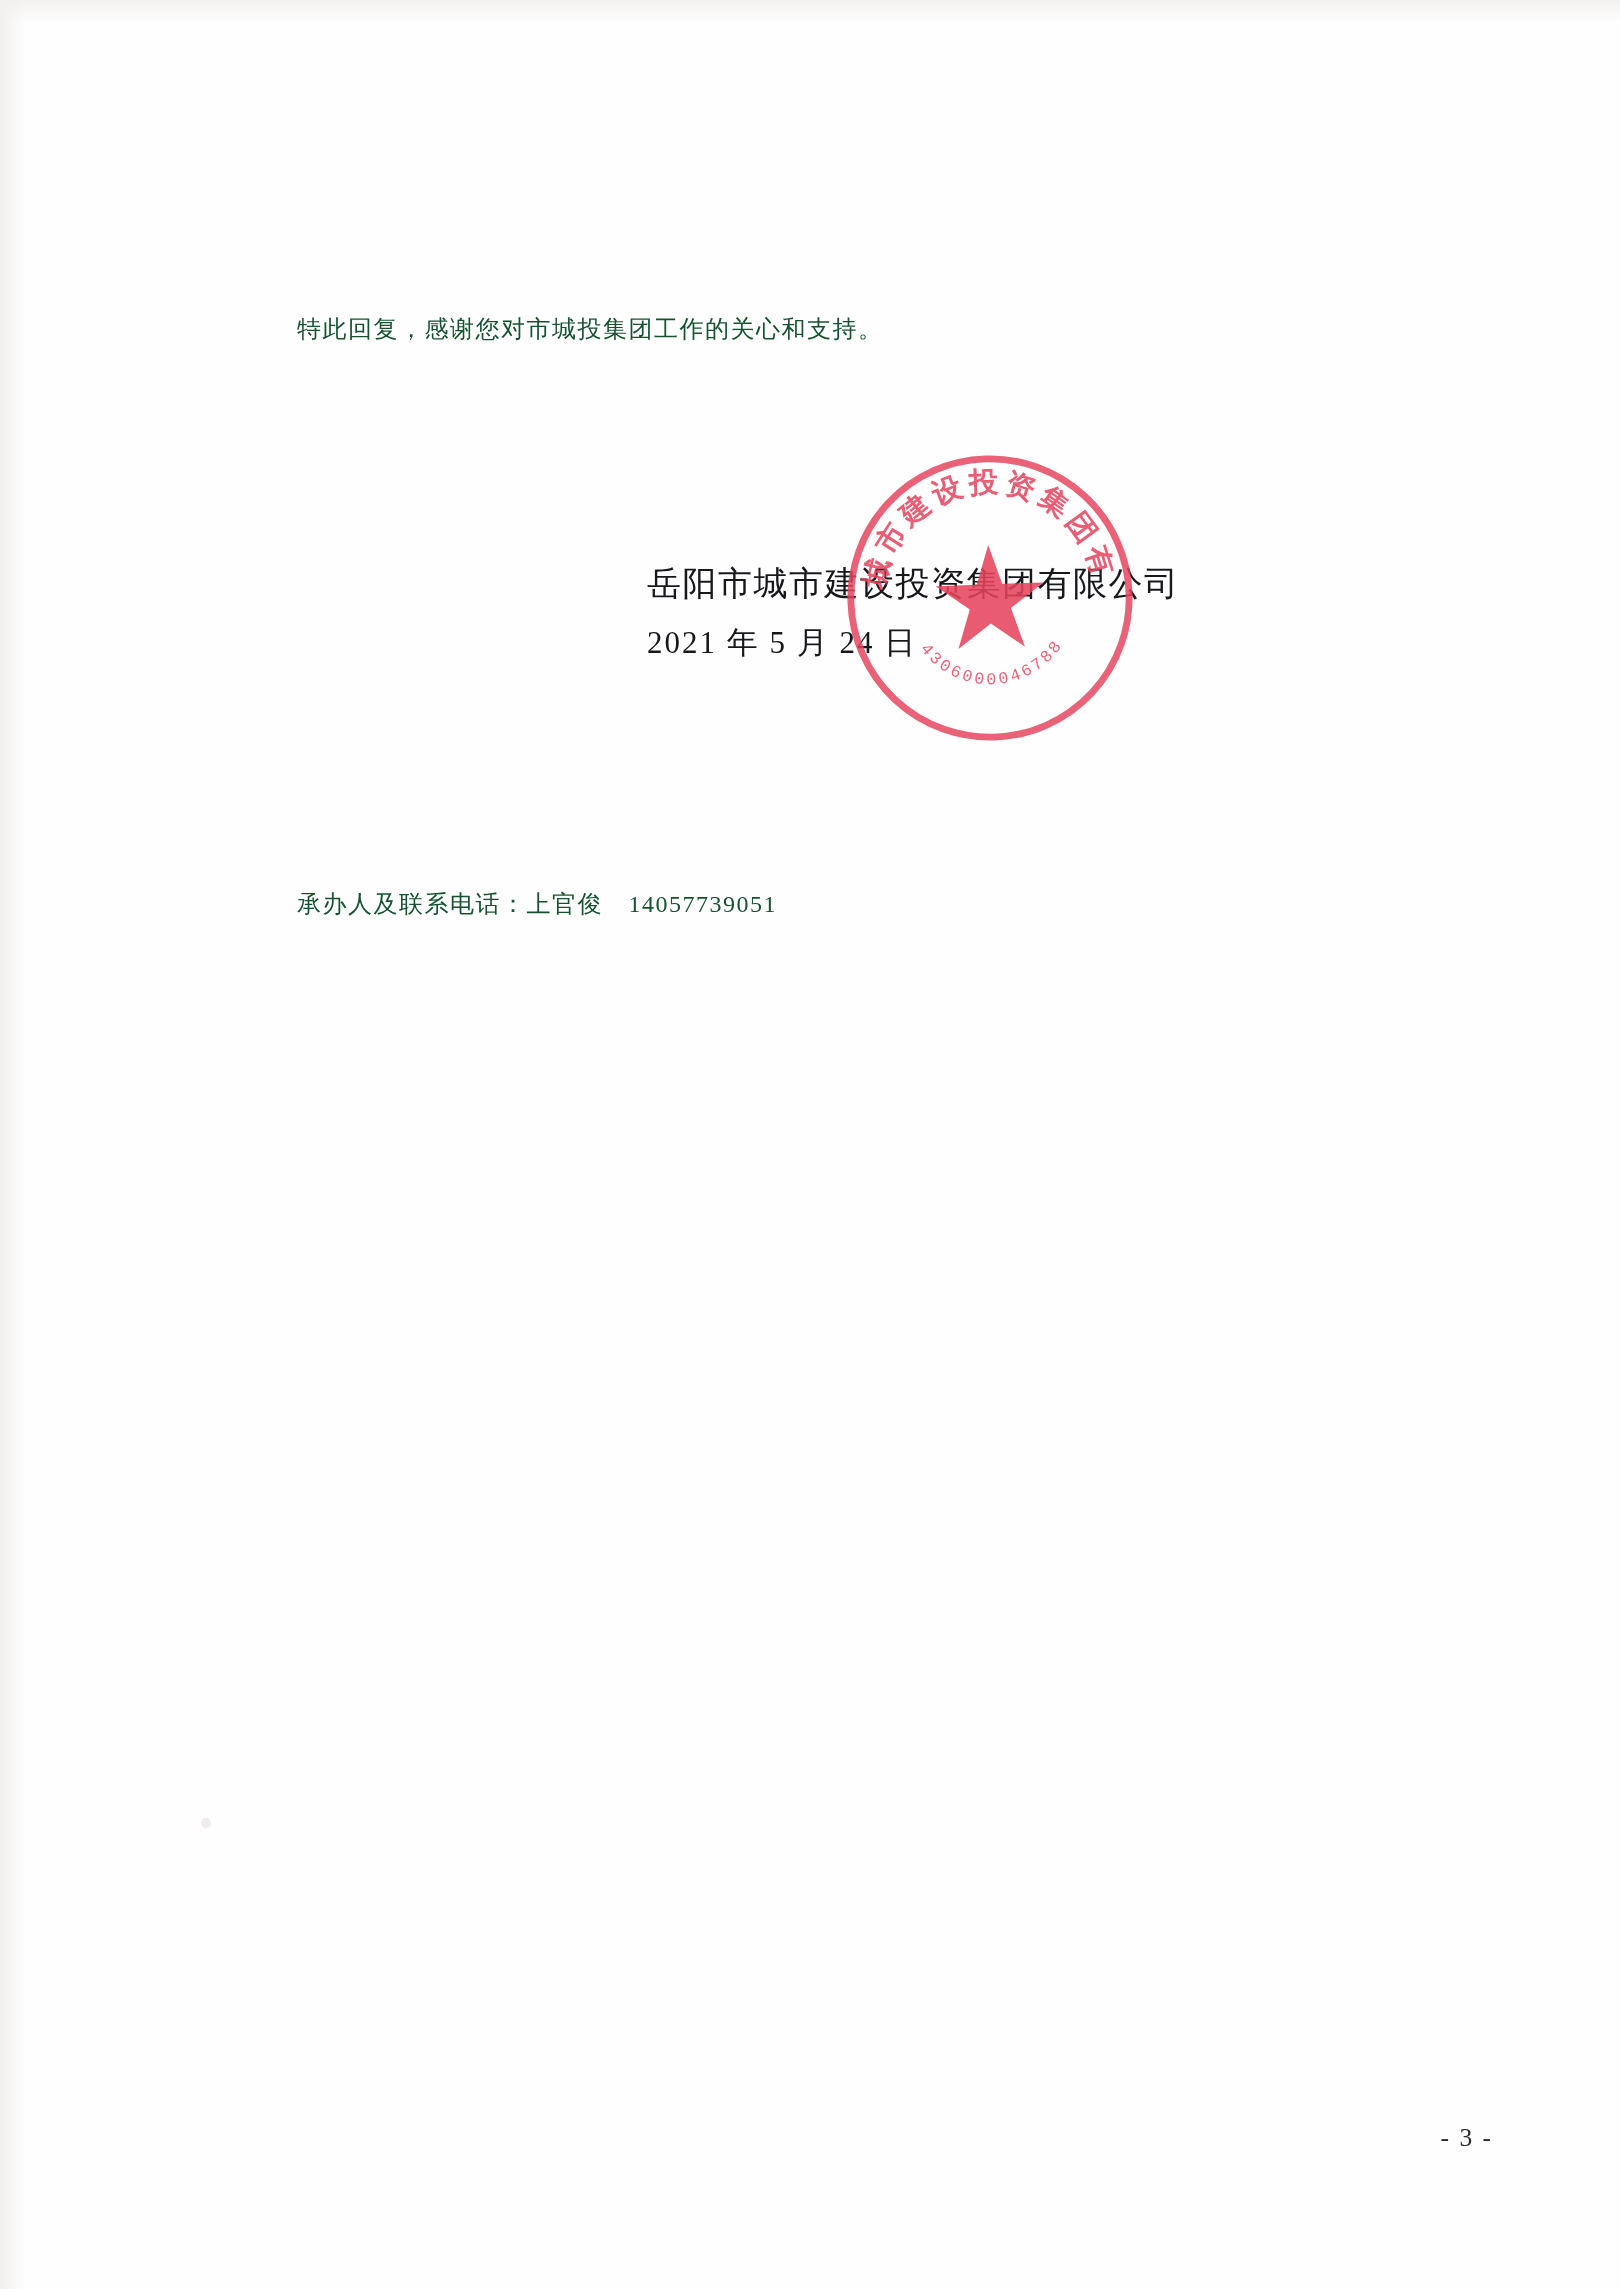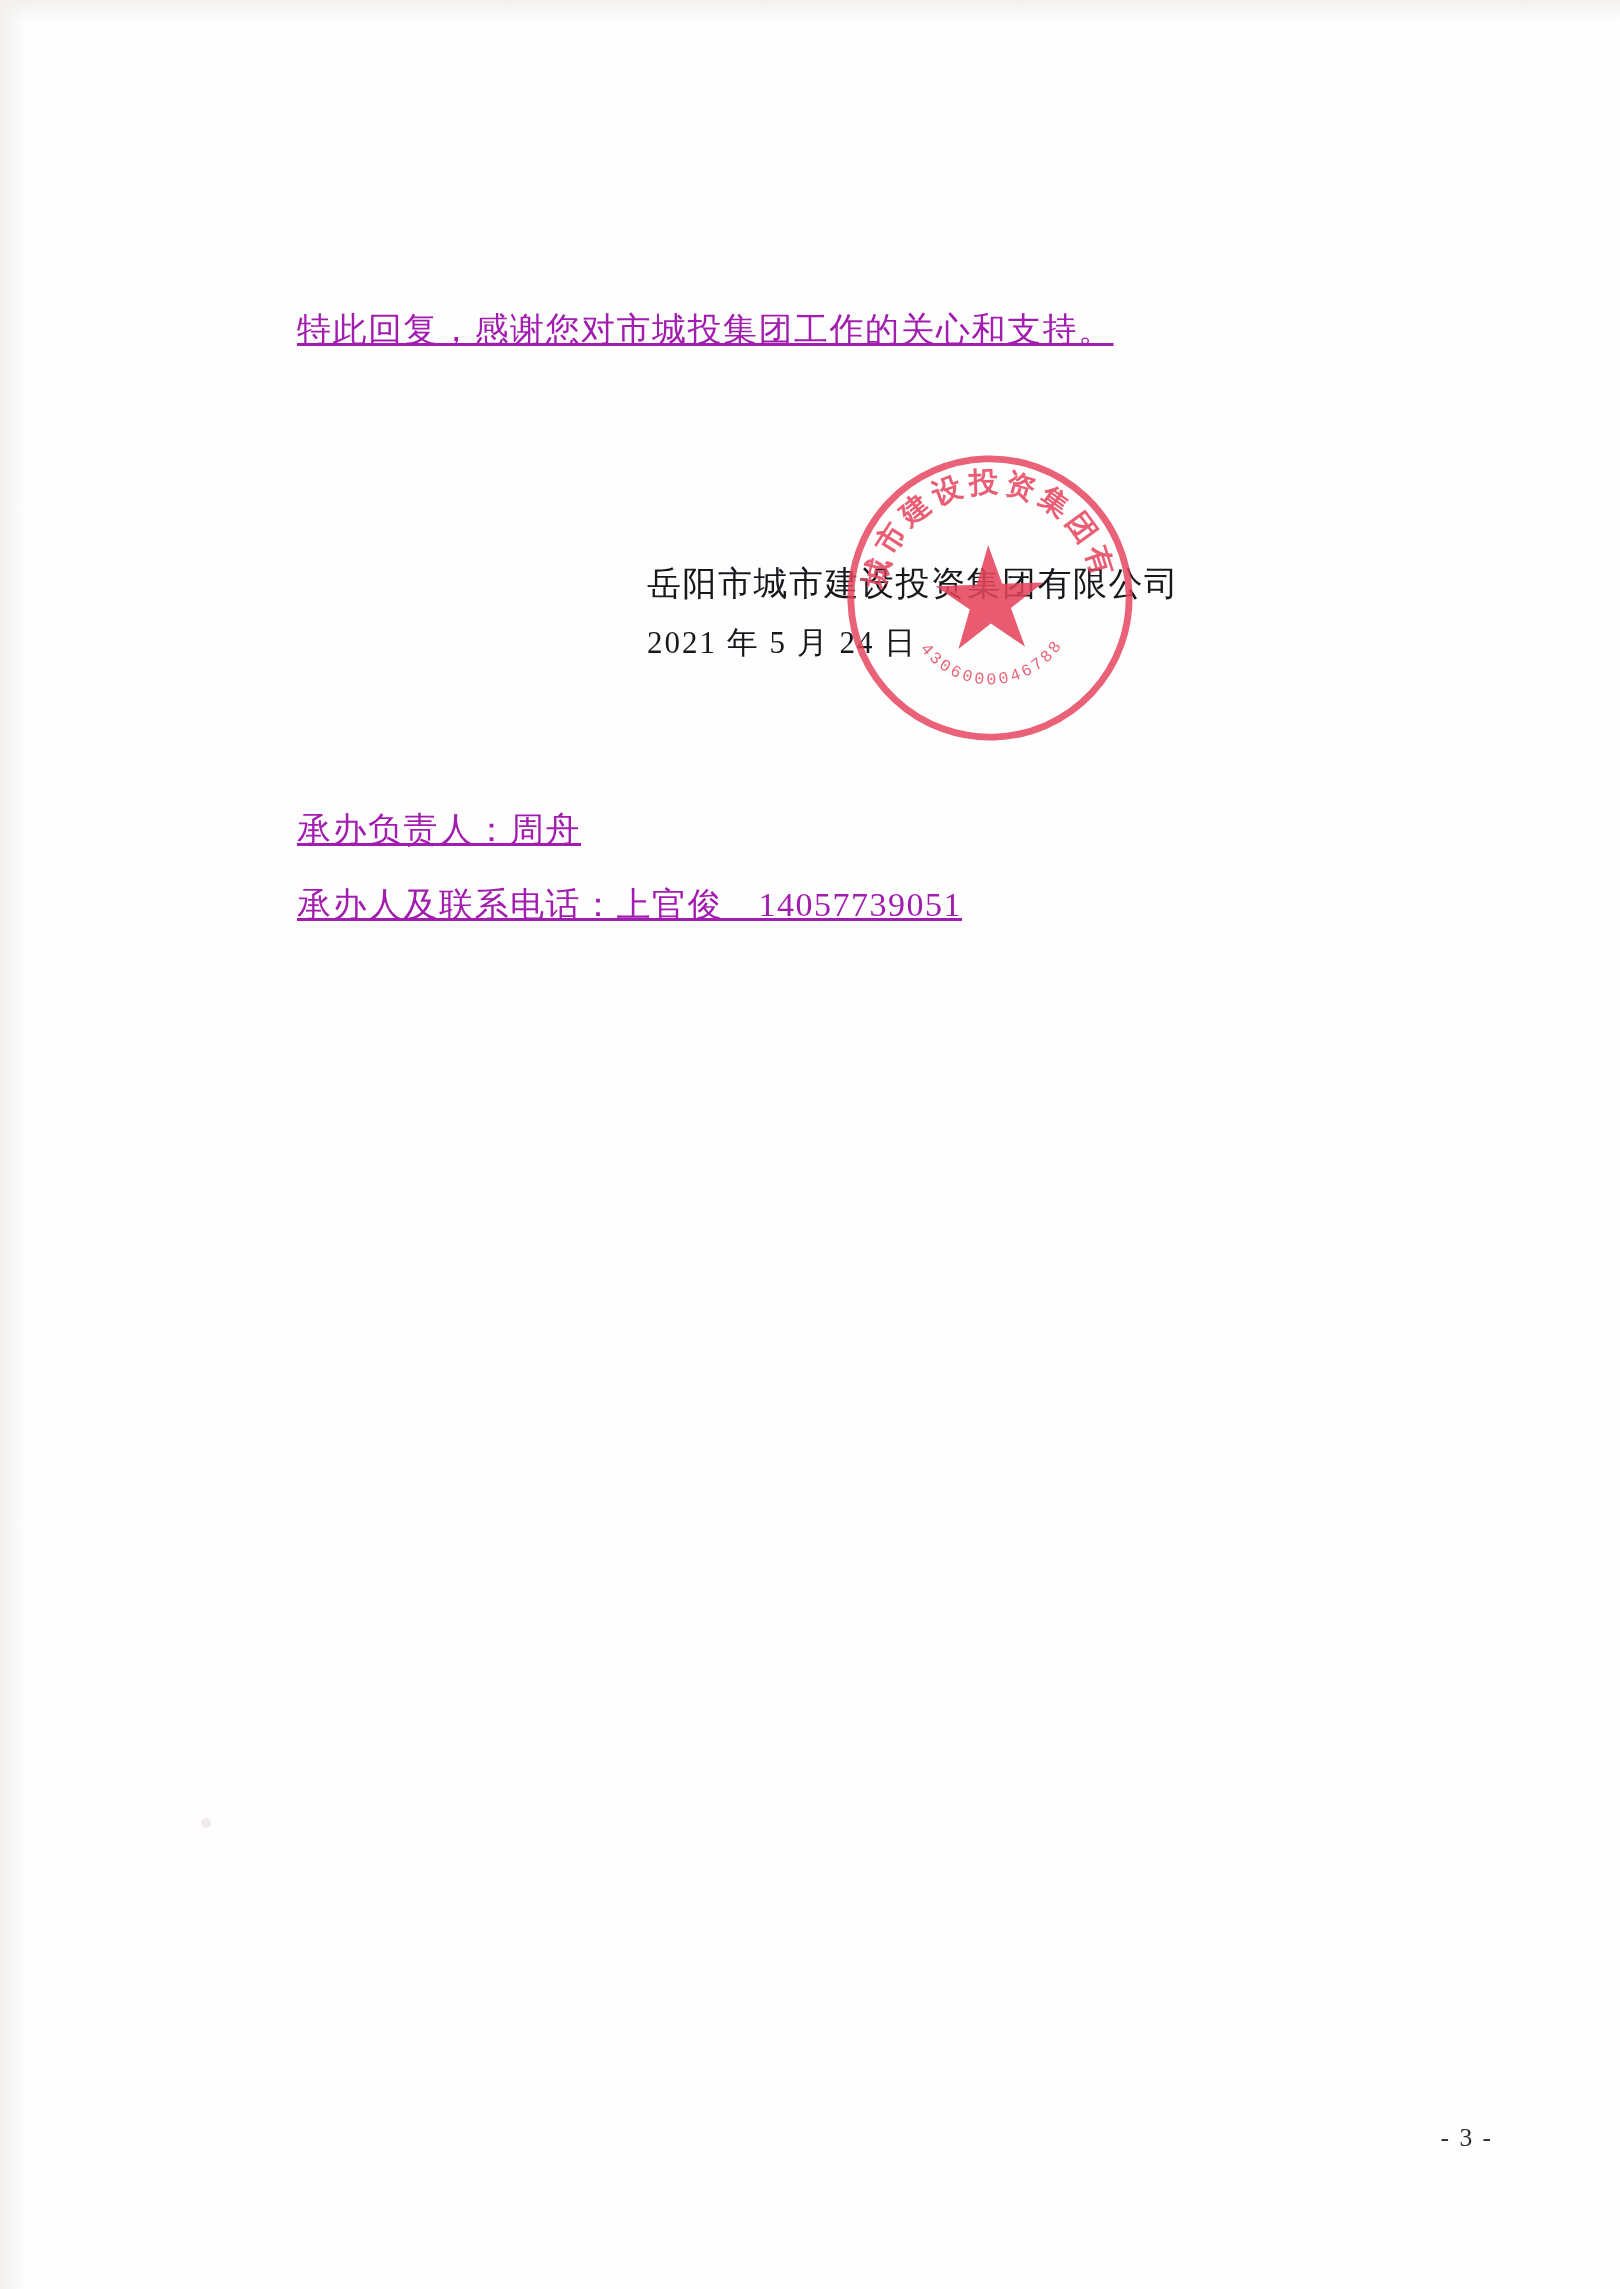--- a/index.html
+++ b/index.html
@@ -27,27 +27,26 @@
   }
   .scan-edge-top {
     position: absolute;
     left: 0; top: 0;
     width: 1620px; height: 21.6px;
     background: linear-gradient(to bottom, #f3f1ef, rgba(255,255,255,0));
     pointer-events: none;
   }
   .body-text {
     position: absolute;
-    font-size: 34px;
+    font-size: 24px;
     line-height: 61px;
     letter-spacing: 1.5px;
-    color: #a21caf;
+    color: #14532d;
     white-space: nowrap;
     font-family: "Liberation Serif", "DejaVu Serif", serif;
-    text-decoration: underline;
   }
   .para-1 {
     left: 297px;
     top: 299px;
   }
   .sign-block {
     position: absolute;
     left: 647px;
     top: 554px;
     text-align: left;
@@ -115,21 +114,20 @@
   <div class="scan-edge-left"></div>
   <div class="scan-edge-top"></div>
 
   <div class="body-text para-1">特此回复，感谢您对市城投集团工作的关心和支持。</div>
 
   <div class="sign-block">
     <div class="sign-org">岳阳市城市建设投资集团有限公司</div>
     <div class="sign-date">2021 年 5 月 24 日</div>
   </div>
 
-  <div class="body-text contact-1">承办负责人：周舟</div>
 
   <div class="body-text contact-2">承办人及联系电话：上官俊　14057739051</div>
 
   <div class="seal">
     <svg width="294" height="294" viewBox="0 0 300 300" xmlns="http://www.w3.org/2000/svg">
       <defs>
         <path id="arcTop" d="M 42,150 A 108,108 0 0 1 258,150" fill="none"></path>
         <path id="arcBottom" d="M 62,150 A 88,88 0 0 0 238,150" fill="none"></path>
       </defs>
       <circle cx="150" cy="150" r="142" fill="none" stroke="#e5435c" stroke-width="7" opacity="0.9"></circle>

